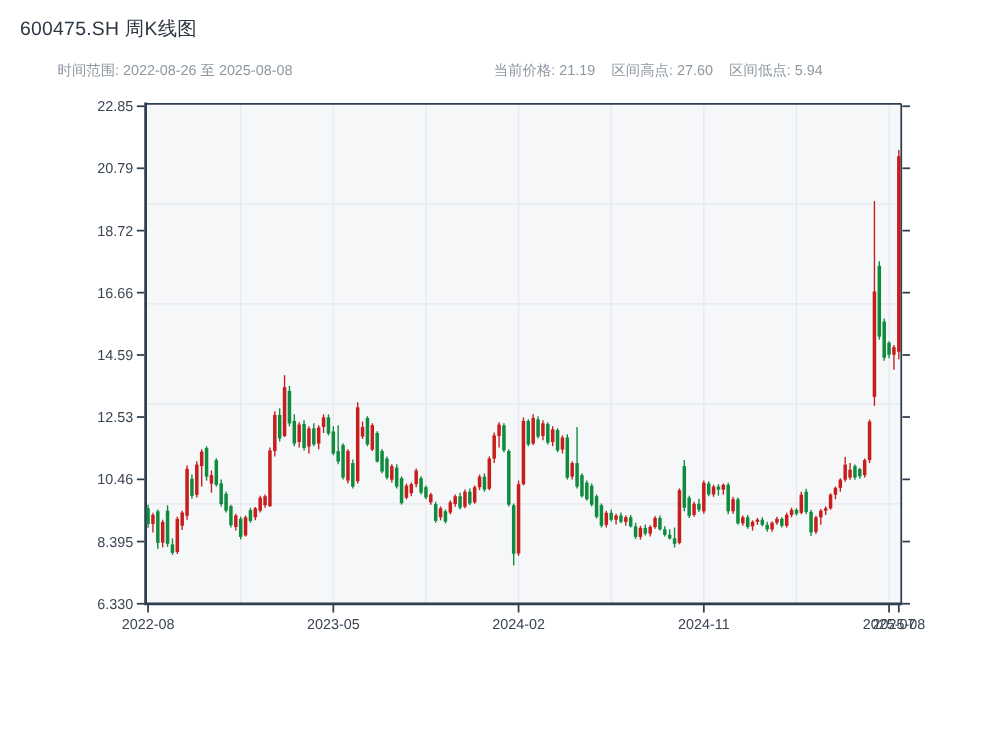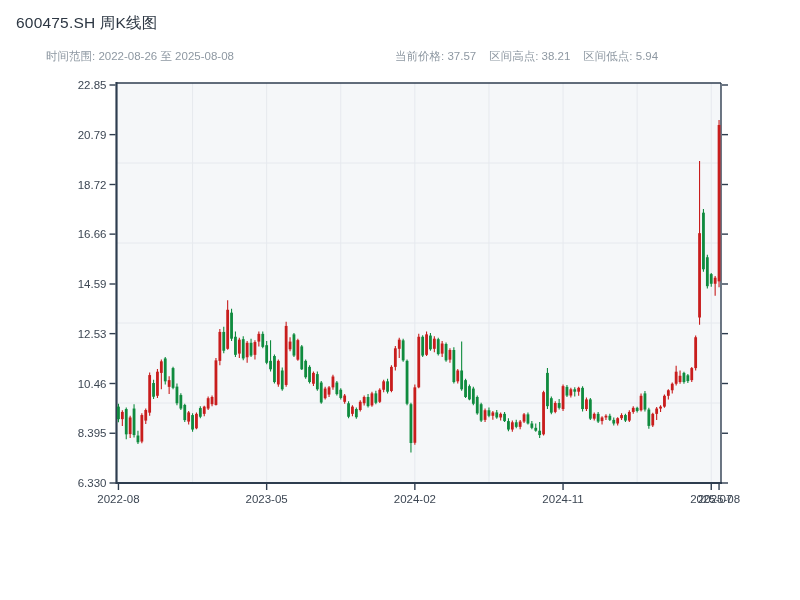--- a/index.html
+++ b/index.html
@@ -14,22 +14,22 @@
   text{font-family:"Liberation Sans","DejaVu Sans",sans-serif;}
 </style>
 </head>
 <body>
 
 <div id="stage">
   <div class="page-title">600475.SH 周K线图</div>
   <div class="meta-row">
     <div class="meta-left">时间范围: 2022-08-26 至 2025-08-08</div>
     <div class="meta-right">
-      <span>当前价格: 37.57</span>
-      <span>区间高点: 38.21</span>
+      <span>当前价格: 21.19</span>
+      <span>区间高点: 27.60</span>
       <span>区间低点: 5.94</span>
     </div>
   </div>
   <svg id="chart" width="800" height="600" viewBox="0 0 800 600">
       <rect x="116.5" y="83" width="604.5" height="400" fill="#f5f7f9"></rect>
       <line x1="116.5" y1="163" x2="721" y2="163" stroke="#e6e9ee" stroke-width="1"></line>
       <line x1="116.5" y1="243" x2="721" y2="243" stroke="#e6e9ee" stroke-width="1"></line>
       <line x1="116.5" y1="323" x2="721" y2="323" stroke="#e6e9ee" stroke-width="1"></line>
       <line x1="116.5" y1="403" x2="721" y2="403" stroke="#e6e9ee" stroke-width="1"></line>
       <line x1="192.55" y1="83" x2="192.55" y2="483" stroke="#e6e9ee" stroke-width="1"></line>

